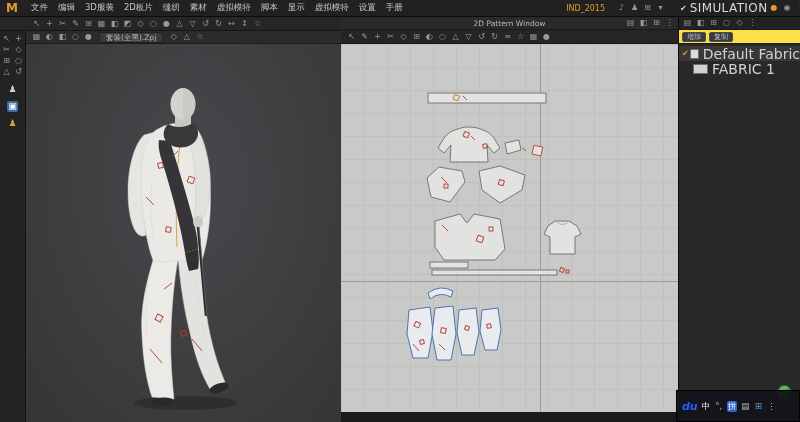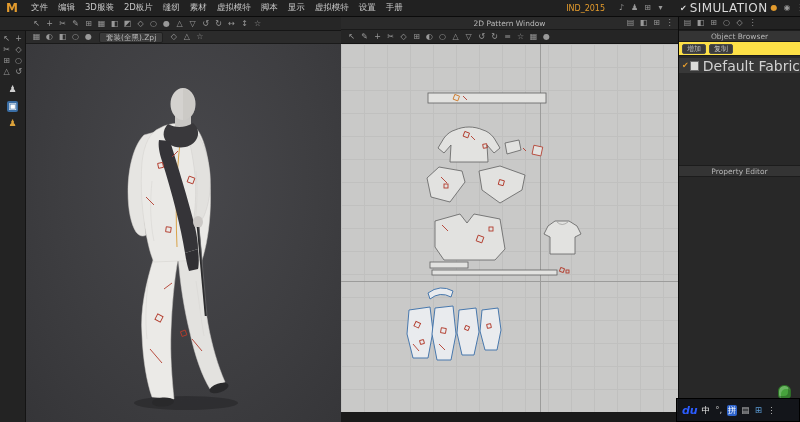--- a/index.html
+++ b/index.html
@@ -75,21 +75,21 @@
   .fabric-list{padding-top:2px}
   .fabric-row{height:15px;display:flex;align-items:center;padding-left:3px}
   .fabric-row.sel{background:#383838}
   .fcheck{width:10px;color:#e39b2d;font-size:8px;text-align:center}
   .fswatch{width:15px;height:10px;border:1px solid #6d6d6d;margin:0 4px 0 1px;display:inline-block}
   .flabel{color:#d2d2d2;font-size:14px;white-space:nowrap}
   .p-spacer{height:92px}
   .p-rest{flex:1}
 
   
-  .ime{position:absolute;right:0;bottom:0;width:124px;height:24px;background:rgba(18,20,26,.94);
+  .ime{position:absolute;right:0;bottom:0;width:124px;height:32px;background:rgba(18,20,26,.94);
     border:1px solid #000;display:flex;align-items:center;gap:3px;padding:0 5px;z-index:40}
   .du{color:#2b5cff;font-weight:bold;font-style:italic;font-size:11px}
   .ime .icn{margin:0;min-width:10px;font-size:8.5px}
   .ime .boxed{border-radius:2px;padding:0 1px;height:11px}
   .pet{position:absolute;right:9px;bottom:22px;width:13px;height:15px;background:#46a33c;
     border:1px solid #2c6e26;border-radius:6px 6px 5px 5px;z-index:39;
     box-shadow:inset -2px -3px 0 rgba(0,0,0,.25), inset 2px 3px 0 rgba(255,255,255,.2)}
 </style>
 </head>
 <body>
@@ -316,34 +316,37 @@
 
   <div class="panel">
     <div class="p-toolbar">
         <span class="icn">▤</span>
         <span class="icn">◧</span>
         <span class="icn">⊞</span>
         <span class="icn">○</span>
         <span class="icn">◇</span>
         <span class="icn">⋮</span>
       </div>
-    <div class="p-header">Object Browser</div>
     <div class="ob-buttons">
         <span class="ob-btn">增加</span>
         <span class="ob-btn">复制</span>
       </div>
     <div class="fabric-list">
         <div class="fabric-row sel">
           <span class="fcheck">✔</span>
           <span class="fswatch" style="background: rgb(220, 220, 218);"></span>
           <span class="flabel">Default Fabric</span>
         </div>
+        <div class="fabric-row">
+          <span class="fcheck"></span>
+          <span class="fswatch" style="background: rgb(210, 210, 208);"></span>
+          <span class="flabel">FABRIC 1</span>
+        </div>
       </div>
     <div class="p-spacer"></div>
-    <div class="p-header">Property Editor</div>
     <div class="p-rest"></div>
   </div>
 
   <div class="pet"></div>
   <div class="ime">
     <span class="du">du</span>
     <span style="display:flex;gap:3px">
         <span class="icn" style="color: rgb(238, 238, 238);">中</span>
         <span class="icn" style="color: rgb(187, 187, 187);">°,</span>
         <span class="icn boxed" style="color: rgb(255, 255, 255); background: rgb(45, 98, 201);">拼</span>

